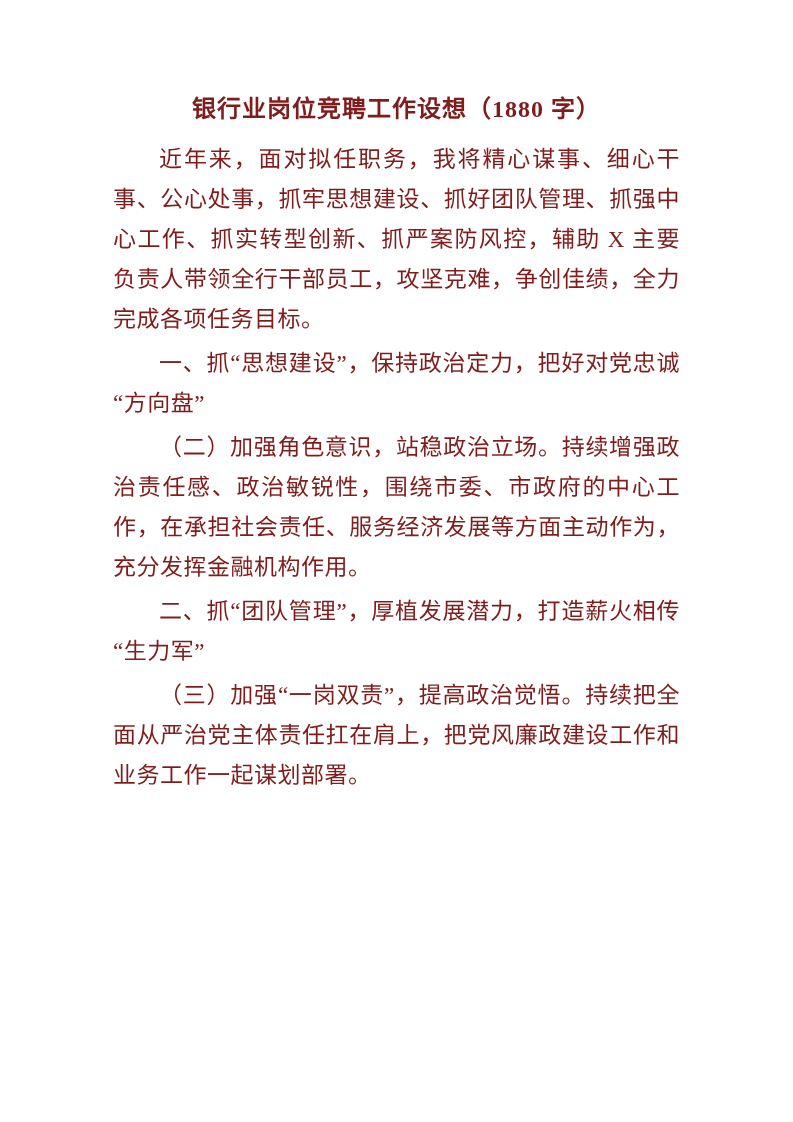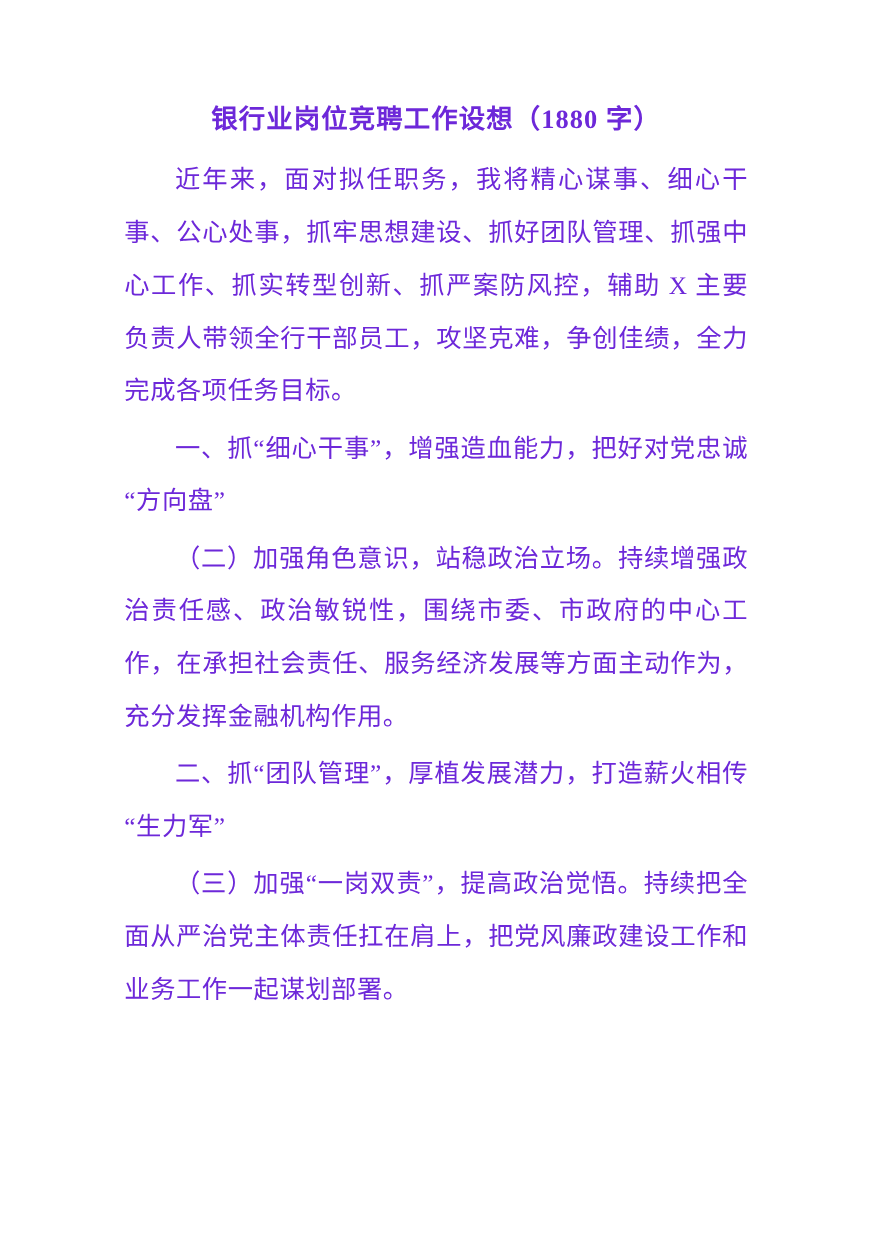--- a/index.html
+++ b/index.html
@@ -9,53 +9,53 @@
   }
   .page {
     position: relative;
     width: 793px;
     height: 1122px;
     margin: 0 auto;
     background: #ffffff;
     overflow: hidden;
     box-sizing: border-box;
     font-family: "Liberation Serif", "DejaVu Serif", serif;
-    color: #6d28d9;
+    color: #7f1d1d;
   }
   .content {
     box-sizing: border-box;
     padding: 88px 113px 0 113px;
   }
   .doc-title {
     font-size: 24px;
     font-weight: bold;
     line-height: 42px;
     text-align: center;
     margin: 0 0 10px 0;
     letter-spacing: 1px;
   }
   .doc-paragraph {
     font-size: 23px;
-    line-height: 48px;
+    line-height: 40px;
     text-align: justify;
     text-justify: inter-ideograph;
     text-indent: 2em;
     margin: 0 0 4px 0;
     font-weight: 400;
     letter-spacing: 0.5px;
     word-break: break-all;
   }
 </style>
 </head>
 <body>
 
 <div class="page">
   <div class="content">
     <h1 class="doc-title">银行业岗位竞聘工作设想（1880 字）</h1>
     <div>
       <p class="doc-paragraph">近年来，面对拟任职务，我将精心谋事、细心干事、公心处事，抓牢思想建设、抓好团队管理、抓强中心工作、抓实转型创新、抓严案防风控，辅助 X 主要负责人带领全行干部员工，攻坚克难，争创佳绩，全力完成各项任务目标。</p>
-      <p class="doc-paragraph">一、抓“细心干事”，增强造血能力，把好对党忠诚“方向盘”</p>
+      <p class="doc-paragraph">一、抓“思想建设”，保持政治定力，把好对党忠诚“方向盘”</p>
       <p class="doc-paragraph">（二）加强角色意识，站稳政治立场。持续增强政治责任感、政治敏锐性，围绕市委、市政府的中心工作，在承担社会责任、服务经济发展等方面主动作为，充分发挥金融机构作用。</p>
       <p class="doc-paragraph">二、抓“团队管理”，厚植发展潜力，打造薪火相传“生力军”</p>
       <p class="doc-paragraph">（三）加强“一岗双责”，提高政治觉悟。持续把全面从严治党主体责任扛在肩上，把党风廉政建设工作和业务工作一起谋划部署。</p>
     </div>
   </div>
 </div>
 
 </body></html>

